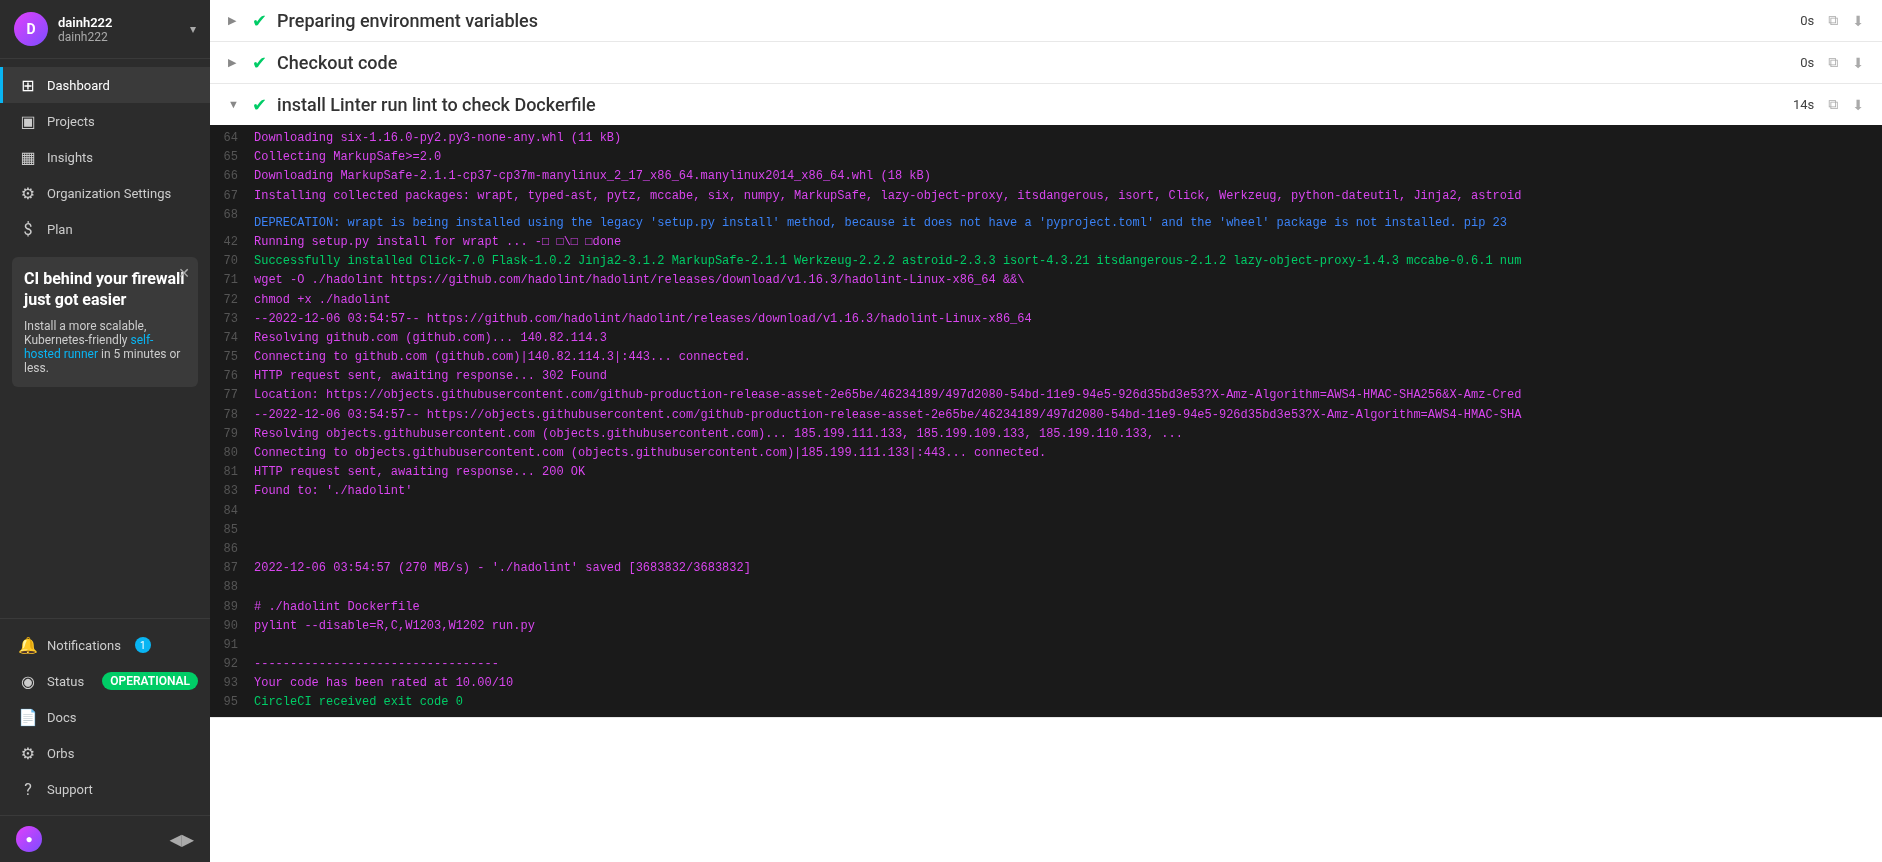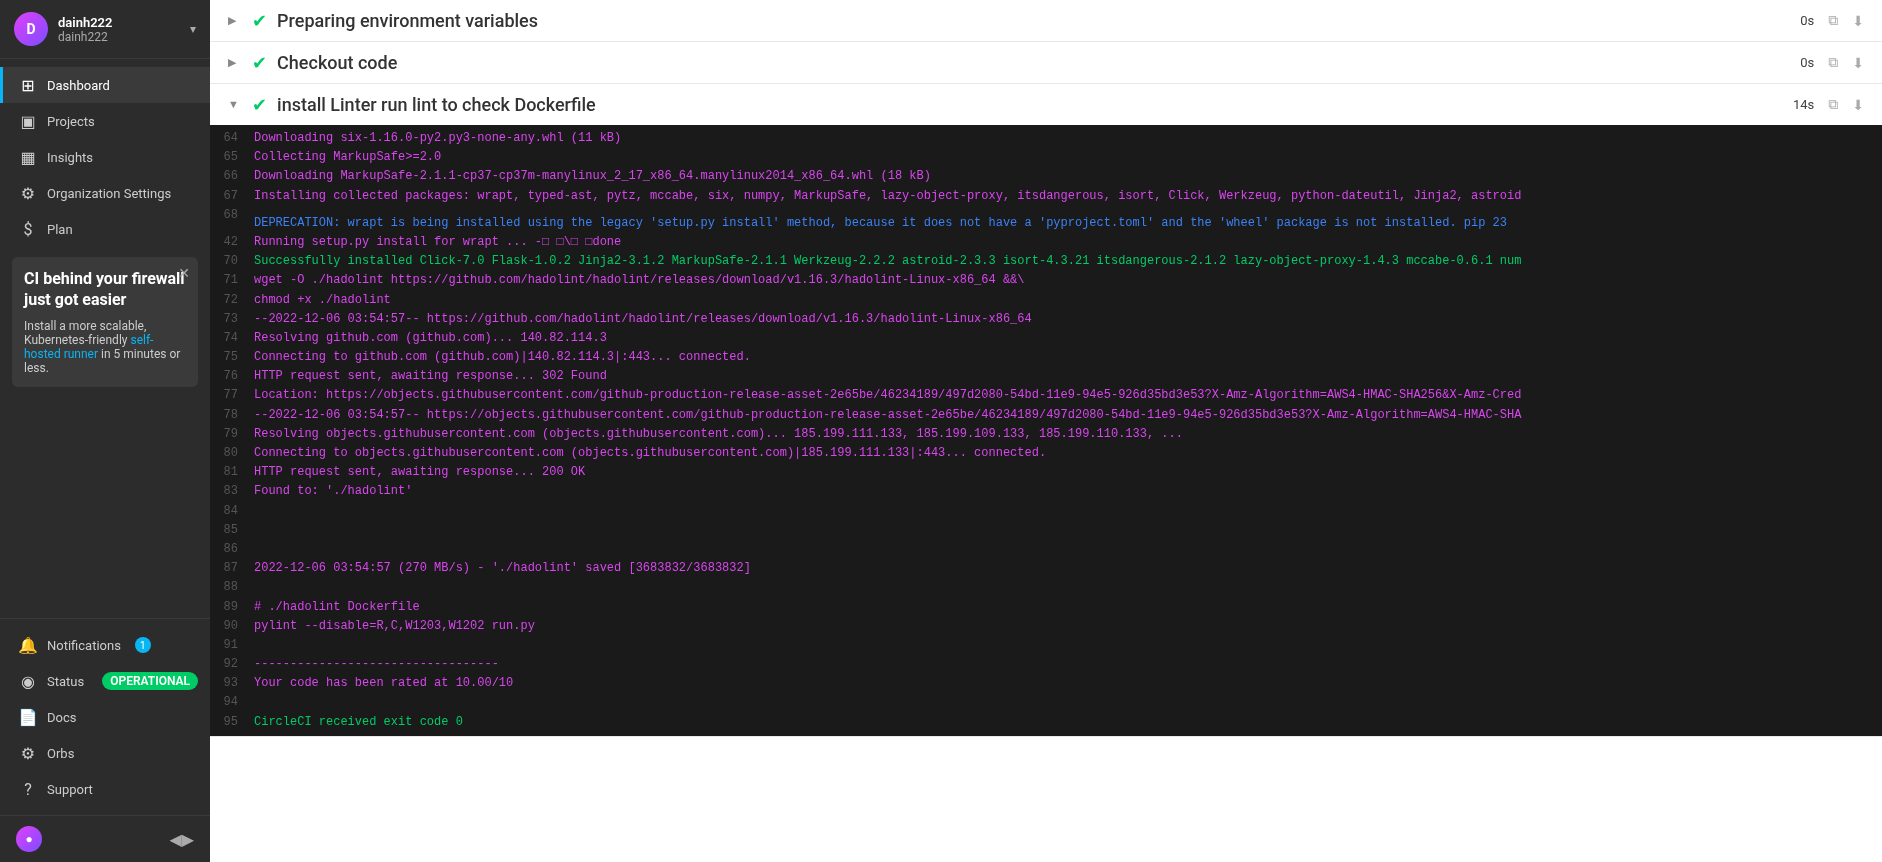--- a/index.html
+++ b/index.html
@@ -411,24 +411,20 @@
           </div>
           <div class="log-line">
             <span class="line-num">92</span>
             <span class="line-text">----------------------------------</span>
           </div>
           <div class="log-line">
             <span class="line-num">93</span>
             <span class="line-text">Your code has been rated at 10.00/10</span>
           </div>
           <div class="log-line">
-            <span class="line-num">94</span>
-            <span class="line-text"></span>
-          </div>
-          <div class="log-line">
             <span class="line-num">95</span>
             <span class="line-text green">CircleCI received exit code 0</span>
           </div>
         </div>
       <div class="scrollbar-h">
         <div class="scrollbar-h-track"></div>
         <div class="scrollbar-h-thumb"></div>
       </div>
     </div>
   </div>

